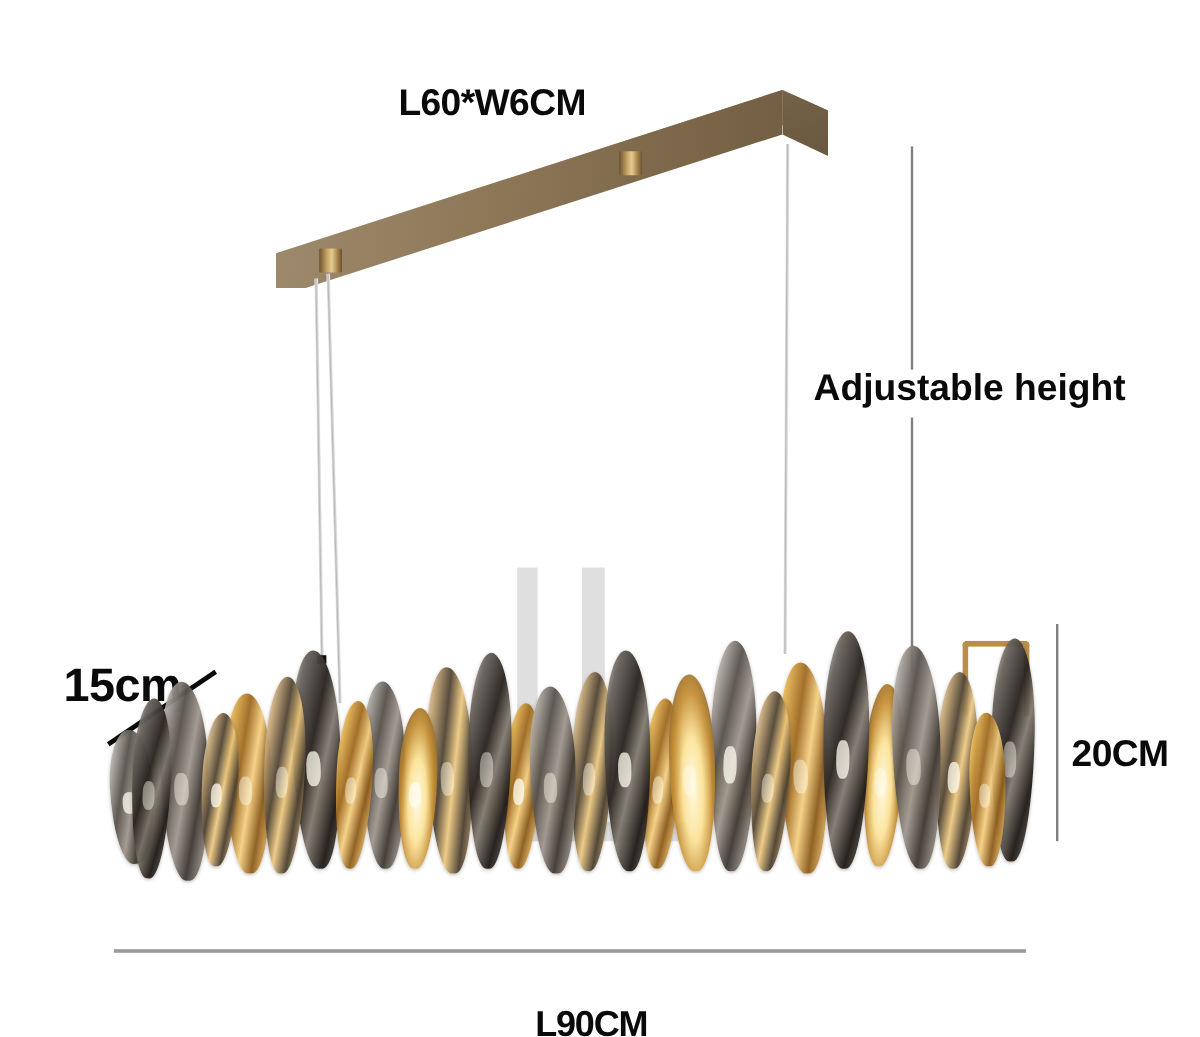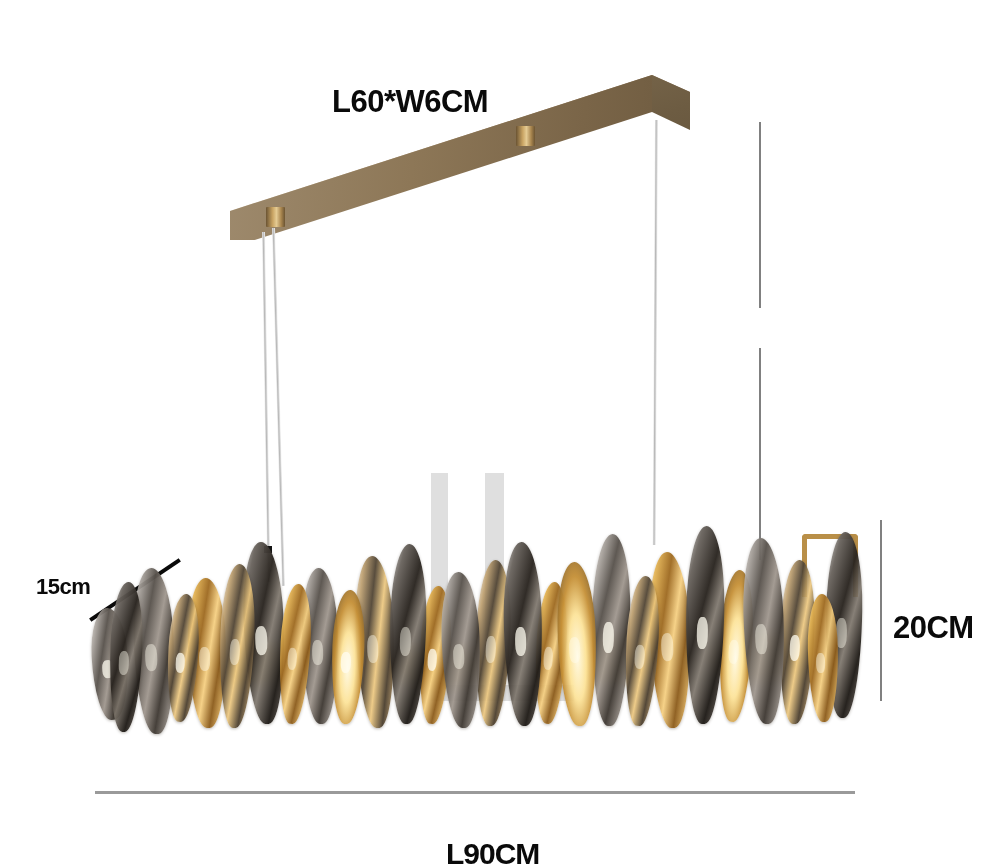--- a/index.html
+++ b/index.html
@@ -21,24 +21,24 @@
 
   
   .dim-label {
     position: absolute;
     font-family: "Liberation Sans", "DejaVu Sans", sans-serif;
     font-weight: bold;
     color: #0a0a0a;
     white-space: nowrap;
     letter-spacing: -0.5px;
   }
-  #label-top        { left: 332px; top: 84px;  font-size: 31px; }
+  #label-top        { left: 332px; top: 68px;  font-size: 31px; }
   #label-adjustable { left: 678px; top: 305px; font-size: 31px; letter-spacing: 0px; }
   #label-20cm       { left: 893px; top: 610px; font-size: 31px; }
-  #label-15cm       { left: 36px;  top: 550px; font-size: 22px; margin-top: 24px; }
+  #label-15cm       { left: 53px;  top: 550px; font-size: 39px; }
   #label-90cm       { left: 446px; top: 802px; font-size: 30px; letter-spacing: -1px; margin-top: 35px; }
 
   
   .v-line {
     position: absolute;
     width: 2px;
     background: #808080;
   }
   #line-adjust-top { left: 759px; top: 122px; height: 186px; }
   #line-adjust-bot { left: 759px; top: 348px; height: 212px; }
@@ -355,20 +355,21 @@
   <div class="v-line" id="line-adjust-top"></div>
   <div class="v-line" id="line-adjust-bot"></div>
   <div class="v-line" id="line-20cm"></div>
   <div id="line-90cm"></div>
   <div id="line-15cm">
     <div class="stroke"></div>
   </div>
 
   <div class="dim-label" id="label-top">L60*W6CM</div>
 
+  <div class="dim-label" id="label-adjustable">Adjustable height</div>
 
   <div class="dim-label" id="label-20cm">20CM</div>
 
   <div class="dim-label" id="label-15cm">15cm</div>
 
   <div class="dim-label" id="label-90cm">L90CM</div>
 
 </div>
 
 </body></html>

